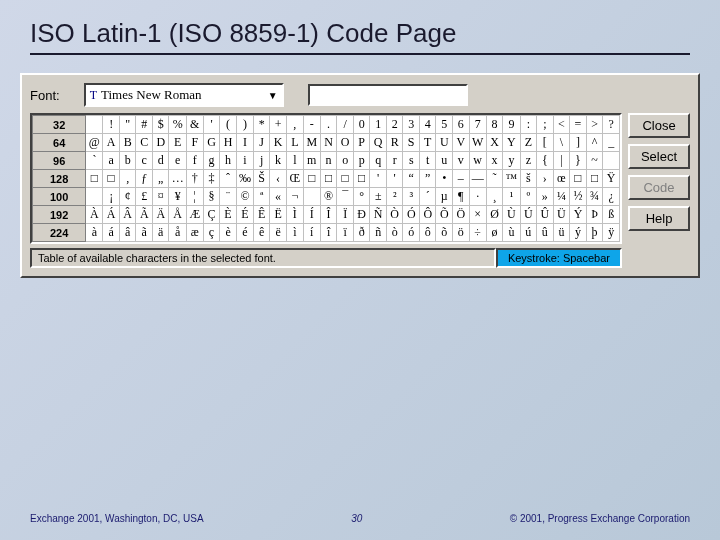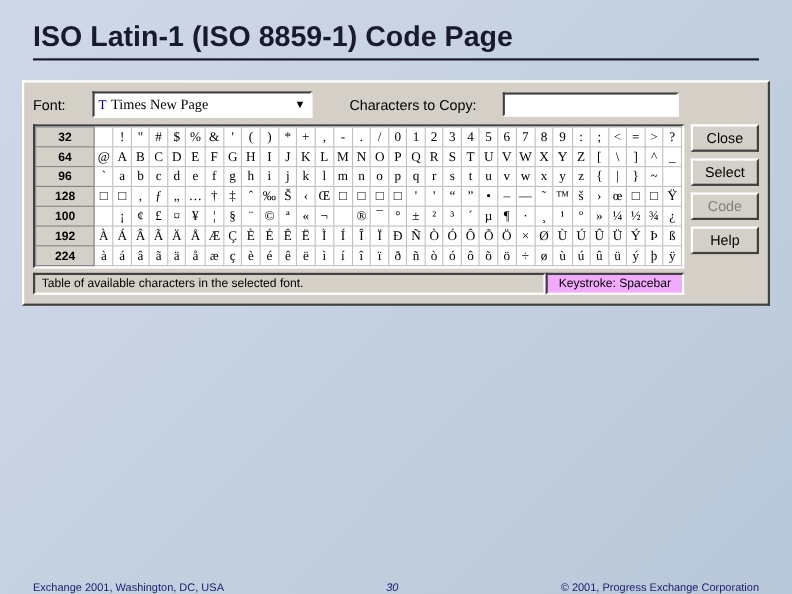--- a/index.html
+++ b/index.html
@@ -14,21 +14,21 @@
       width: 720px;
       height: 540px;
       background: linear-gradient(135deg, #d0d8e8 0%, #b8c8d8 100%);
       position: relative;
     }
     .title-bar {
       padding: 18px 30px 10px 30px;
     }
     .title-text {
       font-size: 26px;
-      font-weight: bold;
+      font-weight: normal;
       color: #1a1a2e;
       font-family: Arial, sans-serif;
     }
     .title-underline {
       height: 2px;
       background: #1a1a2e;
       margin-top: 4px;
     }
     .main-panel {
       margin: 8px 20px;
@@ -162,21 +162,21 @@
       border-left-color: #404040;
       border-right-color: #ffffff;
       border-bottom-color: #ffffff;
       font-size: 11px;
       font-family: Arial, sans-serif;
       padding: 2px 6px;
       display: flex;
       align-items: center;
     }
     .keystroke-bar {
-      background: #f0abfc;
+      background: #0ea5e9;
       border: 2px solid #808080;
       border-top-color: #404040;
       border-left-color: #404040;
       border-right-color: #ffffff;
       border-bottom-color: #ffffff;
       font-size: 11px;
       font-family: Arial, sans-serif;
       padding: 2px 10px;
       display: flex;
       align-items: center;
@@ -190,21 +190,21 @@
       flex: 1;
     }
     .button-side {
       display: flex;
       flex-direction: column;
       gap: 6px;
       min-width: 62px;
     }
     .footer {
       position: absolute;
-      bottom: 0;
+      bottom: 16px;
       left: 30px;
       right: 30px;
       display: flex;
       justify-content: space-between;
       font-size: 10px;
       color: #1a1a6e;
       font-family: Arial, sans-serif;
     }
     .footer-center {
       color: #1a1a6e;
@@ -219,24 +219,23 @@
     <div class="title-text">ISO Latin-1 (ISO 8859-1) Code Page</div>
     <div class="title-underline"></div>
   </div>
 
   <div class="main-panel">
 
     <div class="font-row">
       <span class="font-label">Font:</span>
       <div class="font-dropdown">
         <span class="font-dropdown-icon">T</span>
-        <span>Times New Page</span>
+        <span>Times New Roman</span>
         <span class="font-dropdown-arrow">▼</span>
       </div>
-      <span class="chars-label">Characters to Copy:</span>
       <div class="chars-input"></div>
     </div>
 
     <div class="content-area">
       <div class="table-side">
         <div class="char-table-container">
           <table class="char-table">
             <tbody id="char-tbody">
                 <tr>
                   <td class="row-label">32</td>

